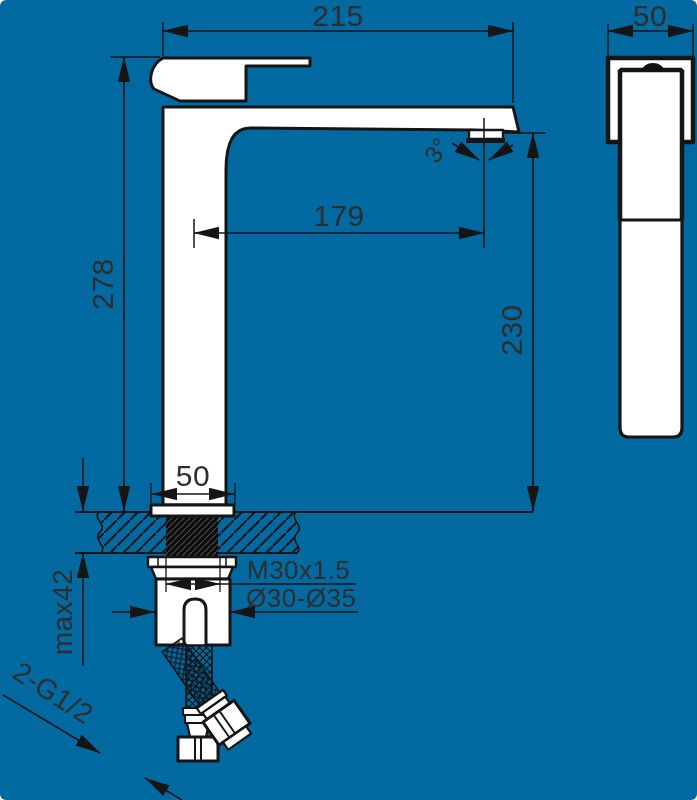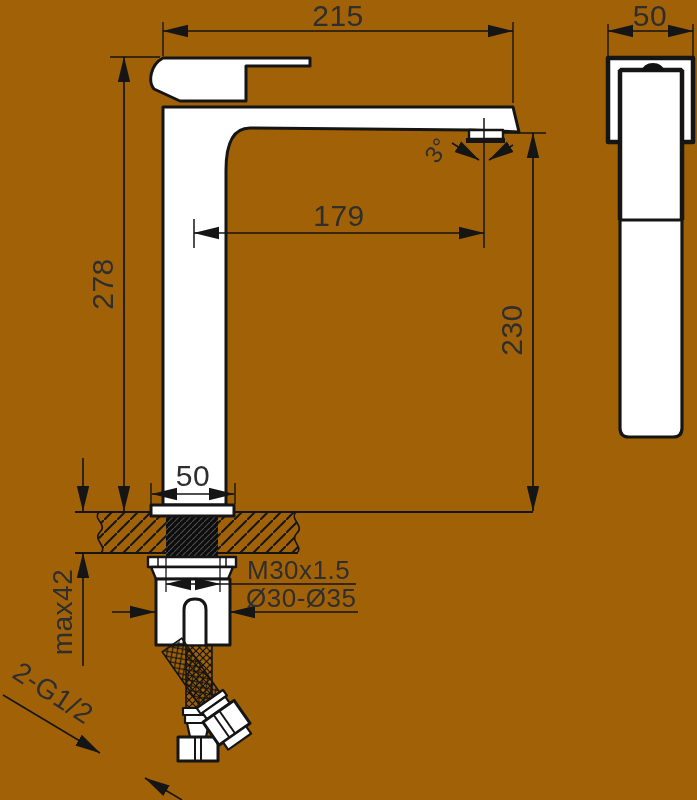--- a/index.html
+++ b/index.html
@@ -1,16 +1,16 @@
 <!DOCTYPE html>
 <html><head>
 <meta charset="utf-8">
 <style>
   html,body{margin:0;padding:0;background:#ffffff;}
-  .stage{position:relative;width:697px;height:800px;background:#a16207;overflow:hidden;}
+  .stage{position:relative;width:697px;height:800px;background:#0369a1;overflow:hidden;border-radius:6px;}
   svg{display:block;}
   .dim-text{
     font-family:"Liberation Sans", sans-serif;
     fill:#2e2e2e;
     font-weight:400;
     letter-spacing:0.5px;
   }
   .fs30{font-size:30px;}
   .fs26{font-size:26px;}
   .fs24{font-size:24px;}

